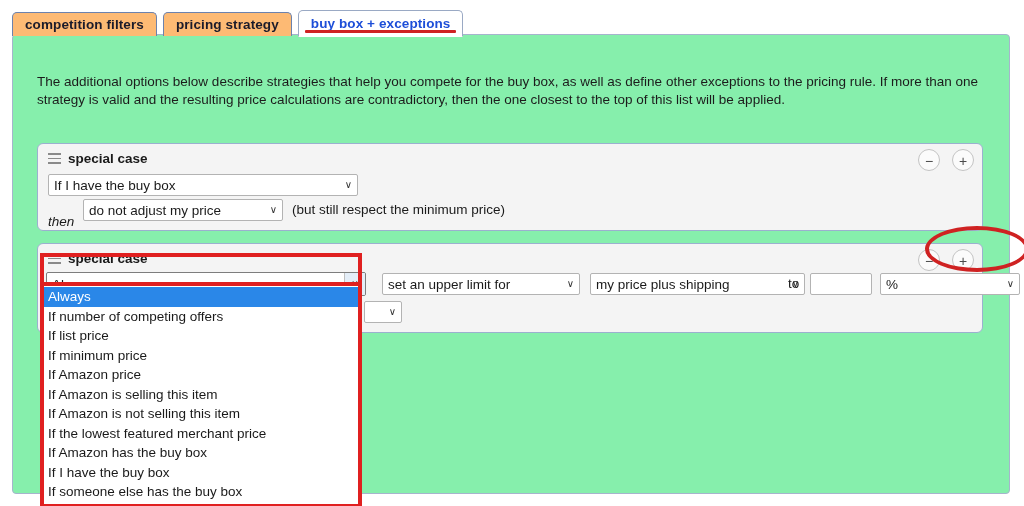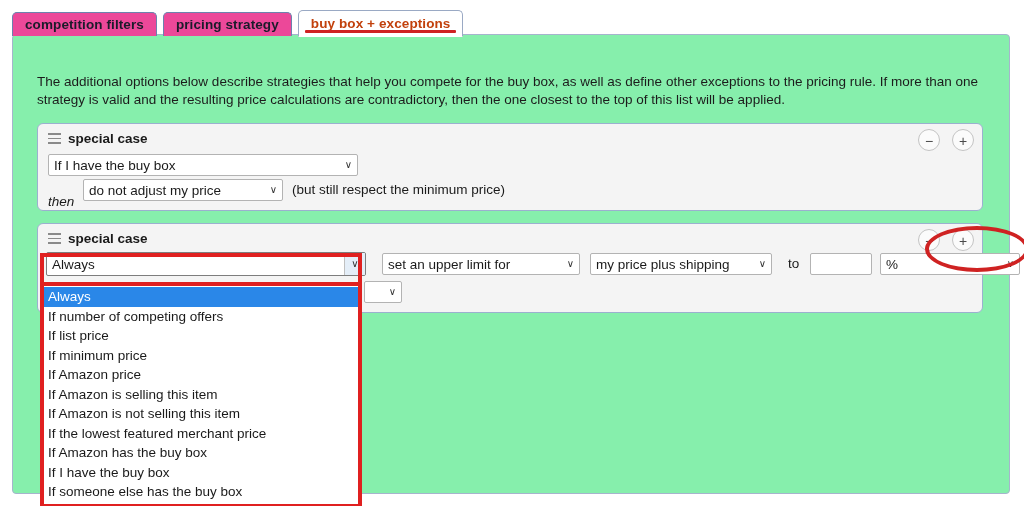--- a/index.html
+++ b/index.html
@@ -43,28 +43,28 @@
     font-weight: bold;
     font-size: 13.5px;
     letter-spacing: .1px;
     border-top-left-radius: 5px;
     border-top-right-radius: 5px;
     margin-right: 6px;
     position: relative;
     white-space: nowrap;
   }
   .tab.inactive {
-    background: #ec4899;
+    background: #fdba74;
     color: #1b1b2a;
     border: 1px solid #6c82ad;
     border-bottom: none;
   }
   .tab.active {
     background: #ffffff;
-    color: #c2410c;
+    color: #1d4ed8;
     border: 1px solid #9aa9c4;
     border-bottom: 1px solid #ffffff;
     height: 27px;
     margin-bottom: -1px;
     z-index: 8;
   }
   .tab.active .tab-underline {
     position: absolute;
     left: 6px; right: 6px;
     bottom: 3px;
@@ -97,20 +97,21 @@
     color: #1c1c1c;
   }
 
   
   .case-box {
     position: absolute;
     box-sizing: border-box;
     background: #f4f4f4;
     border: 1px solid #9bb0cf;
     border-radius: 6px;
+    margin-top: 20px;
   }
   #case1 { left: 24px; top: 88px;  width: 946px; height: 88px; }
   #case2 { left: 24px; top: 188px; width: 946px; height: 90px; }
 
   .case-head {
     position: absolute;
     left: 10px;
     top: 7px;
     display: flex;
     align-items: center;
@@ -213,21 +214,21 @@
   #c2-cond .caret {
     right: 0px;
     width: 20px;
     height: 22px;
     background: #e4eef8;
     border-left: 1px solid #c0c0c0;
     display: flex; align-items: center; justify-content: center;
     top: 0; transform: none;
   }
   #c2-limit   { position: absolute; left: 344px; top: 29px; width: 198px; align-items: center; }
-  #c2-basis   { position: absolute; left: 552px; top: 29px; width: 182px; }
+  #c2-basis   { position: absolute; left: 552px; top: 29px; width: 215px; }
   #c2-to      { position: absolute; left: 750px; top: 32px; }
   #c2-value   { position: absolute; left: 772px; top: 29px; width: 62px; }
   #c2-unit    { position: absolute; left: 842px; top: 29px; width: 140px; }
   #c2-second  { position: absolute; left: 326px; top: 57px; width: 38px; }
 
   
   #dropdown {
     position: absolute;
     left: 40px;
     top: 282px;

